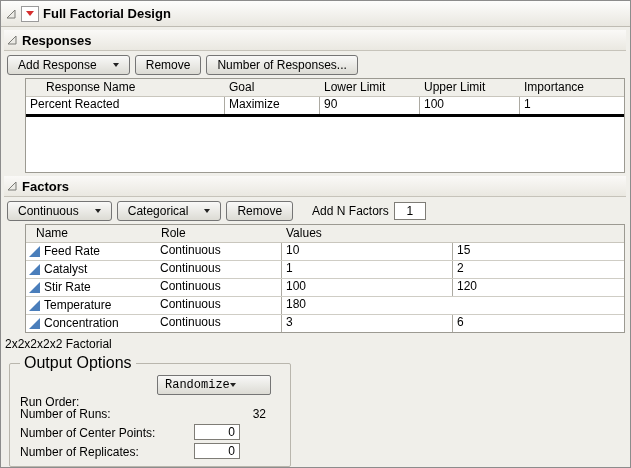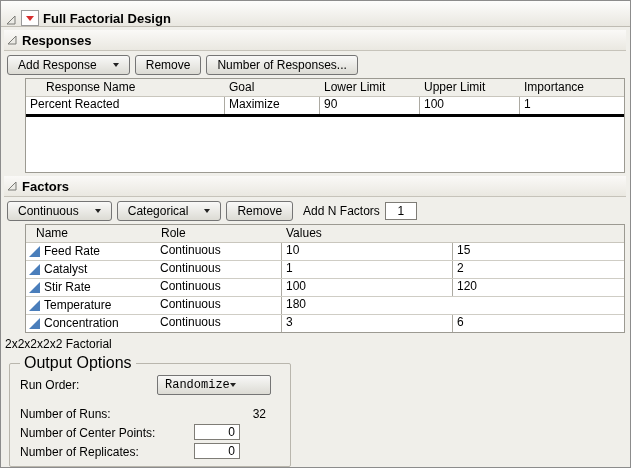--- a/index.html
+++ b/index.html
@@ -1,33 +1,33 @@
 <!DOCTYPE html>
 <html><head>
 <meta charset="utf-8">
 <style>
   html,body{margin:0;padding:0;background:#fff;}
   body{font-family:"Liberation Sans",sans-serif;font-size:12px;color:#000;}
   .window{width:631px;height:468px;border:1px solid #8C8C8C;background:#F0EFEA;overflow:hidden;position:relative;box-sizing:border-box;}
 
   
   .band{display:flex;align-items:center;gap:4px;background:linear-gradient(#FDFDFC,#E9E7E0);border-bottom:1px solid #BFBCB3;}
-  .title-band{height:25px;padding:0 4px;align-items:flex-end;}
+  .title-band{height:25px;padding:0 4px;}
   .section-band{height:20px;margin:3px 4px 0 3px;padding:0 2px;background:linear-gradient(#FAF9F7,#EAE8E1);border-bottom:1px solid #C6C3BA;}
   .bold-hdr{font-weight:bold;font-size:13px;}
 
   .disc{width:12px;height:12px;flex:0 0 auto;cursor:pointer;}
   .red-btn{width:16px;height:14px;background:#fff;border:1px solid #9A9A9A;display:inline-flex;align-items:center;justify-content:center;cursor:pointer;flex:0 0 auto;}
   .red-arrow{width:0;height:0;border-left:4px solid transparent;border-right:4px solid transparent;border-top:5px solid #D62E2E;}
 
   
   .toolbar{display:flex;align-items:center;gap:5px;padding:4px 0 0 6px;}
   button.btn{font-family:inherit;font-size:12px;display:inline-flex;align-items:center;gap:16px;padding:2px 10px;height:20px;background:linear-gradient(#F9F9F8,#DCDBD4);border:1px solid #757575;border-radius:3px;cursor:pointer;box-sizing:border-box;}
   .dd{width:0;height:0;border-left:3px solid transparent;border-right:3px solid transparent;border-top:4px solid #222;}
-  .addn-label{margin-left:5px;text-align:center;}
+  .addn-label{margin-left:14px;text-align:center;}
   .addn-input{width:32px;height:18px;border:1px solid #7E7C76;background:#fff;font-family:inherit;font-size:12px;text-align:center;box-sizing:border-box;}
 
   
   .table{background:#fff;border:1px solid #9C9A92;margin:3px 16px 0 24px;width:600px;box-sizing:border-box;}
   .thead{background:#F0EFEA;border-bottom:1px solid #C9C6BD;}
   .th{padding:1px 5px;white-space:nowrap;overflow:hidden;height:15px;line-height:14px;}
   .th.first{padding-left:20px;}
   .trow{border-bottom:3px solid #000000;}
   .td{padding:1px 4px;white-space:nowrap;overflow:hidden;height:15px;line-height:13px;box-sizing:content-box;}
   .boxed{border-left:1px solid #ACAAA2;}
@@ -41,21 +41,21 @@
 
   .design-label{margin:4px 0 0 4px;height:15px;}
 
   
   fieldset.groupbox{margin:2px 0 0 8px;width:282px;border:1px solid #B9B6AD;border-radius:2px;padding:3px 8px 6px 8px;box-sizing:border-box;background:transparent;}
   fieldset.groupbox legend{font-size:16px;padding:0 4px;margin-left:2px;}
   .oo-row{position:relative;height:17px;margin-top:2px;}
   .oo-row-first{height:21px;margin-top:0;}
   .oo-row-runs{margin-top:9px;}
   .oo-label{position:absolute;left:2px;top:2px;white-space:nowrap;}
-  .oo-row-first .oo-label{top:3px;}
+  .oo-row-first .oo-label{top:20px;}
   .combo{position:absolute;left:139px;top:0;width:114px;height:20px;display:flex;align-items:center;justify-content:flex-start;padding:0 7px;background:linear-gradient(#F8F8F7,#DCDBD4);border:1px solid #757575;border-radius:2px;cursor:pointer;box-sizing:border-box;font-family:Liberation Mono, monospace;}
   .num-input{position:absolute;left:176px;top:0;width:46px;height:16px;border:1px solid #7E7C76;background:#fff;font-family:inherit;font-size:12px;text-align:right;padding:0 4px;box-sizing:border-box;}
   .static-val{position:absolute;left:176px;top:2px;width:72px;text-align:right;}
 
   .make-table-wrap{margin:3px 0 0 8px;}
 </style>
 </head>
 <body>
 
 <div class="window">

